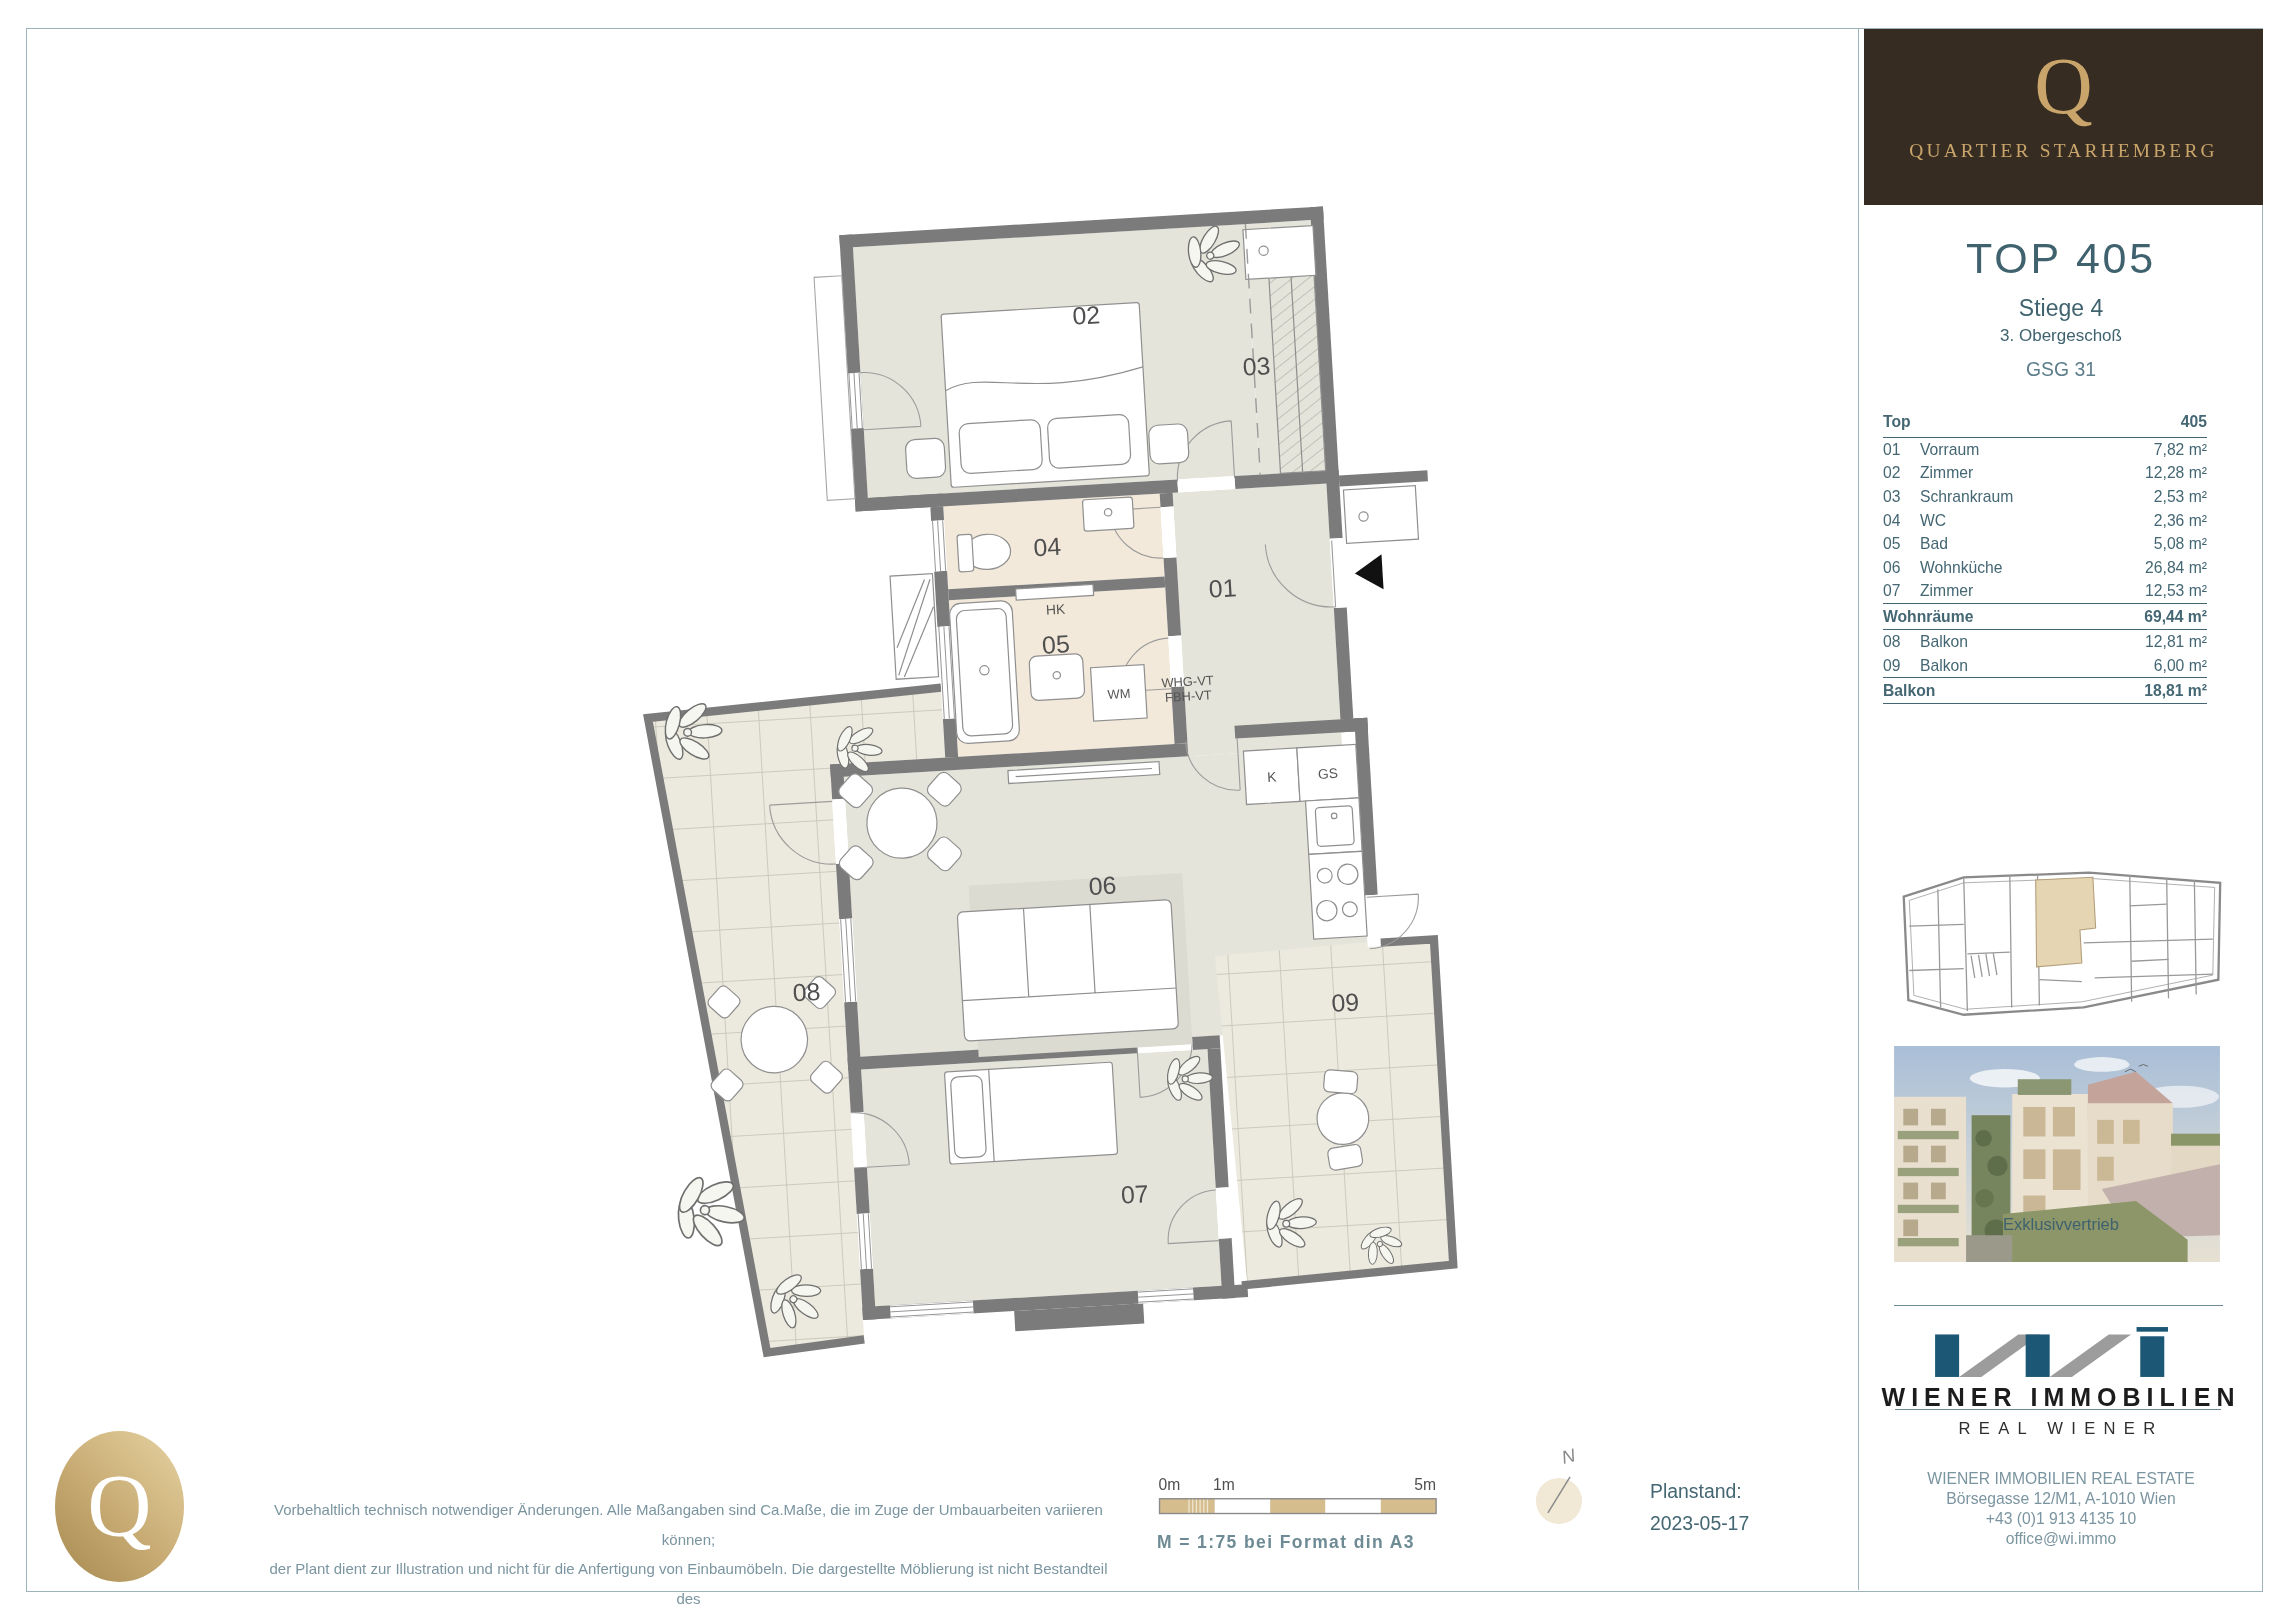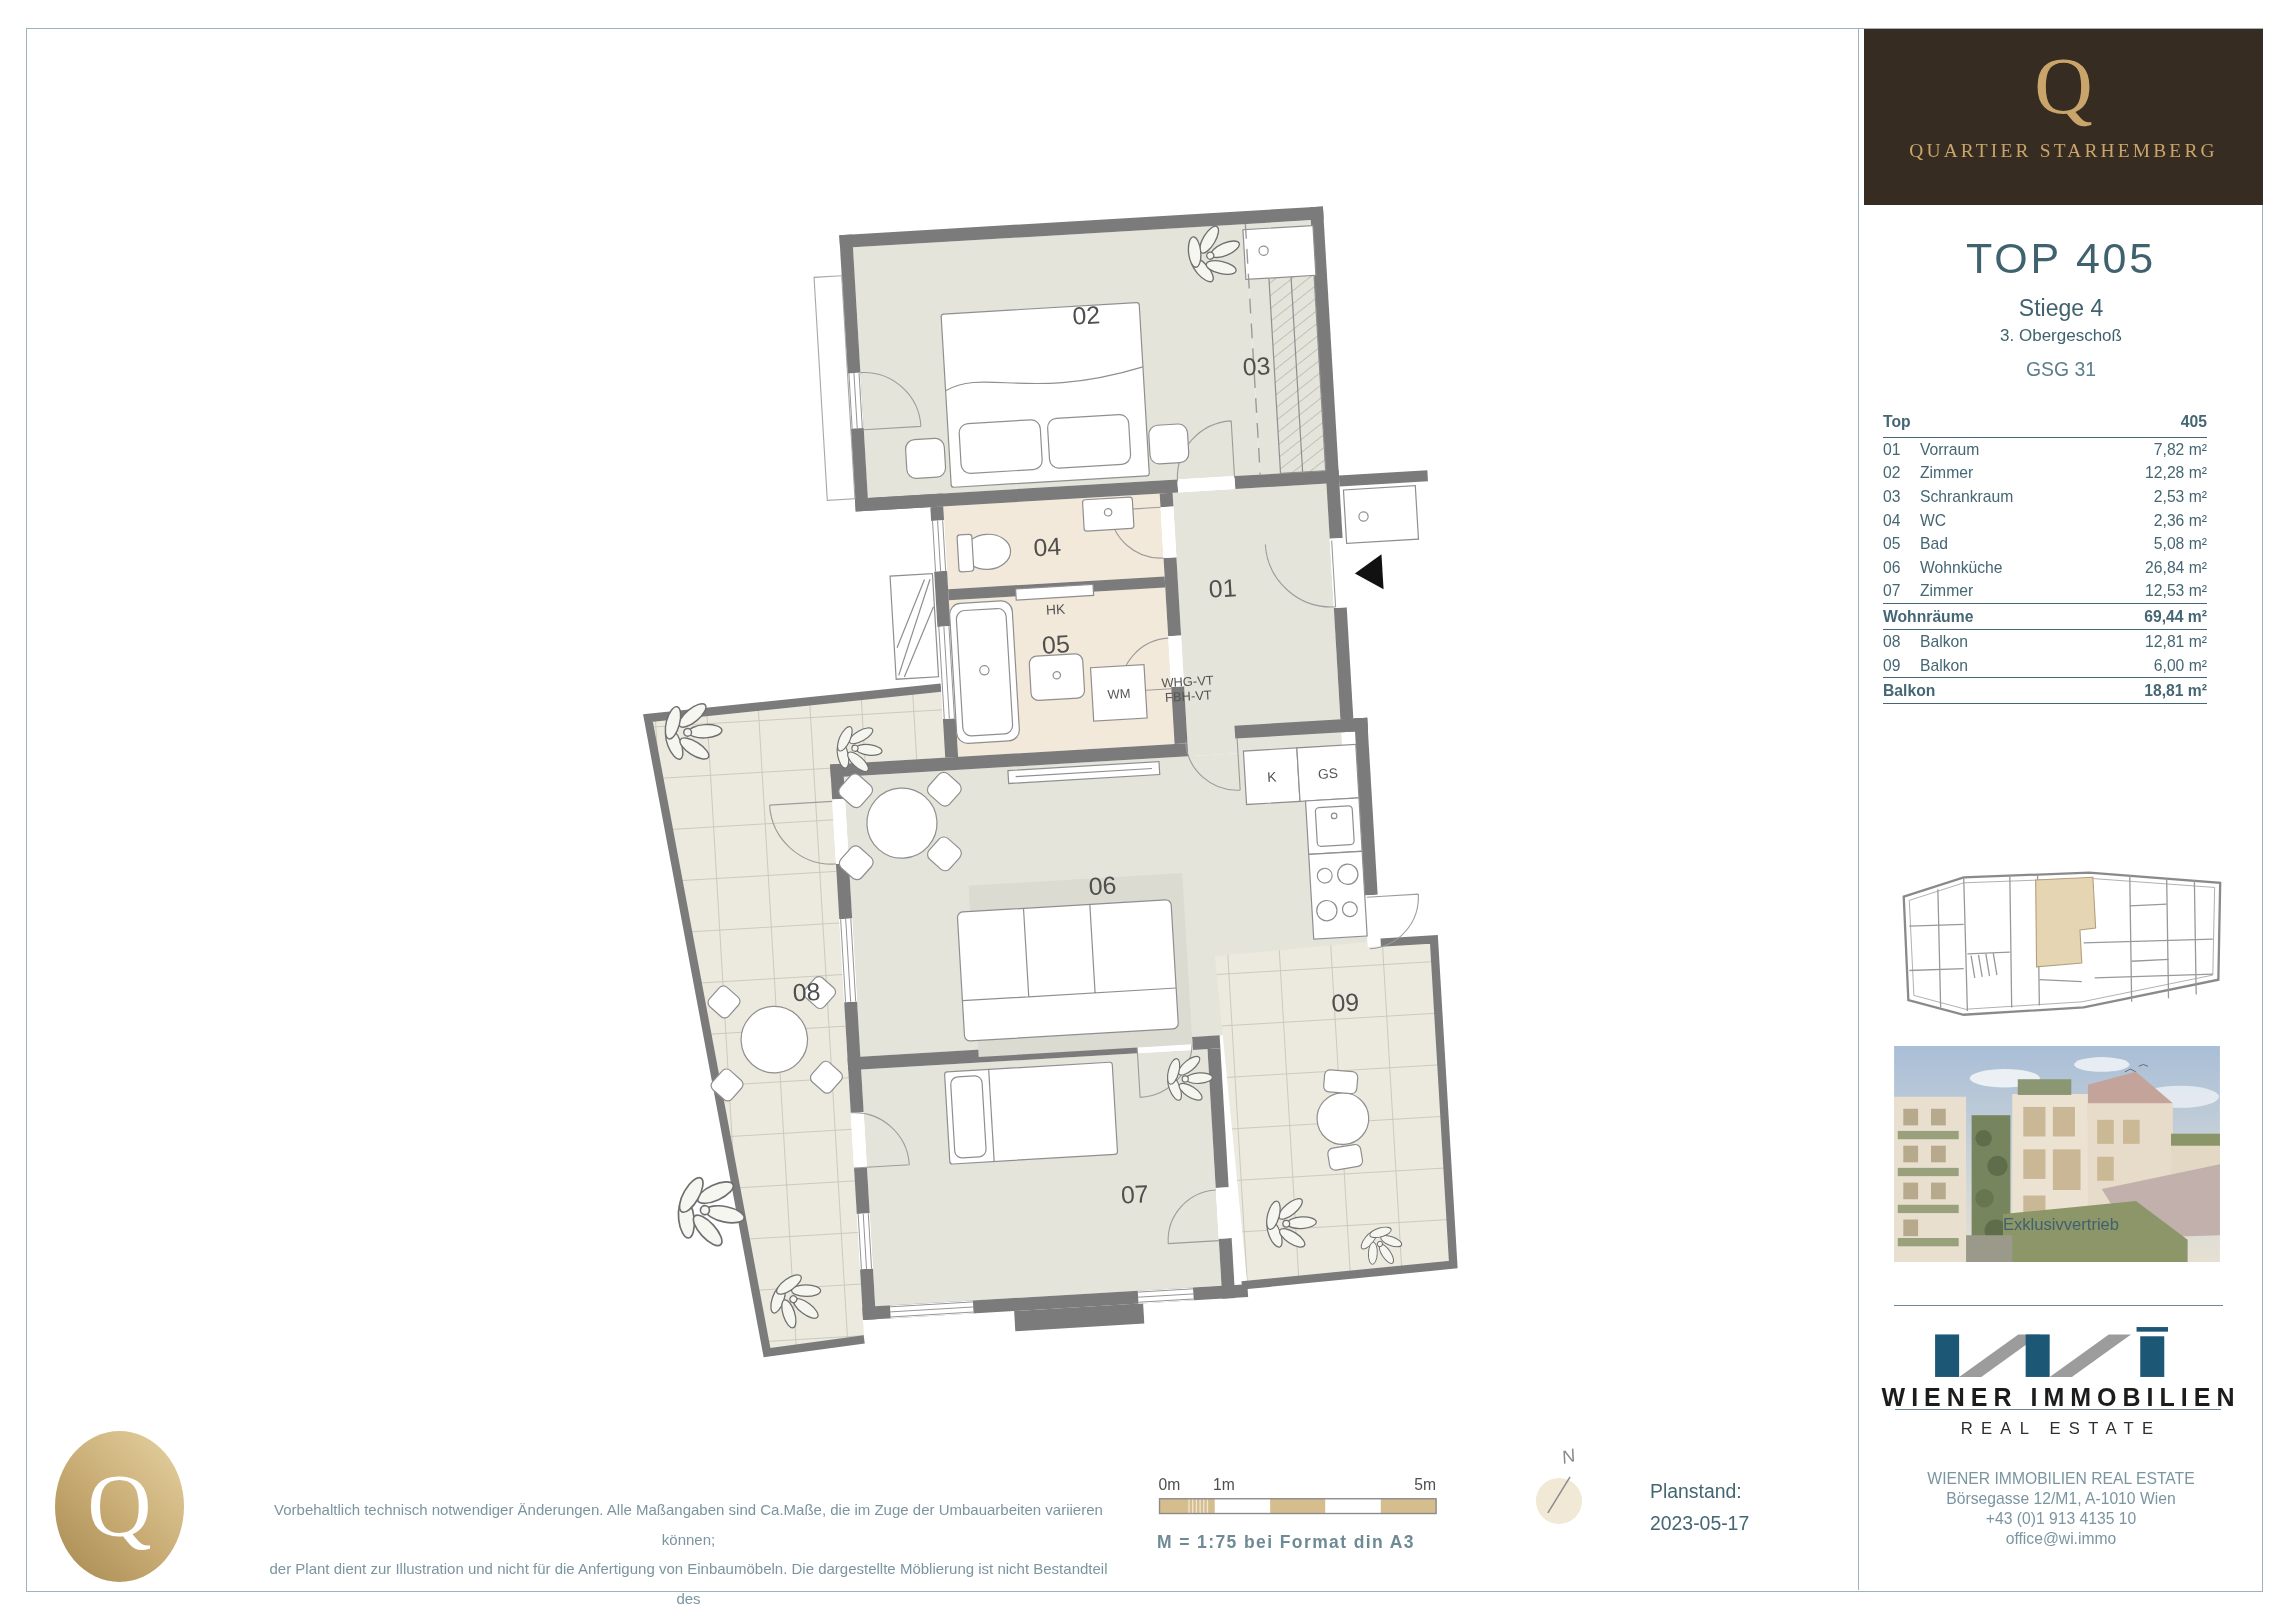--- a/index.html
+++ b/index.html
@@ -441,21 +441,21 @@
     </g>
     <g fill="#1c5875">
       <rect x="12" y="8" width="26" height="46"></rect>
       <rect x="110" y="8" width="26" height="46"></rect>
       <rect x="234" y="10" width="26" height="44"></rect>
       <rect x="230" y="0" width="34" height="5"></rect>
     </g>
   </svg>
   <div id="winame" class="abs sbcenter">WIENER IMMOBILIEN</div>
   <div id="wiline" class="abs"></div>
-  <div id="wireal" class="abs sbcenter">REAL ESTATE</div>
+  <div id="wireal" class="abs sbcenter">REAL WIENER</div>
 
   <div id="contact" class="abs sbcenter">
     <div>WIENER IMMOBILIEN REAL ESTATE</div>
     <div>Börsegasse 12/M1, A-1010 Wien</div>
     <div>+43 (0)1 913 4135 10</div>
     <div>office@wi.immo</div>
   </div>
 
   <div id="qmed" class="abs">
     <div class="q">Q</div>

